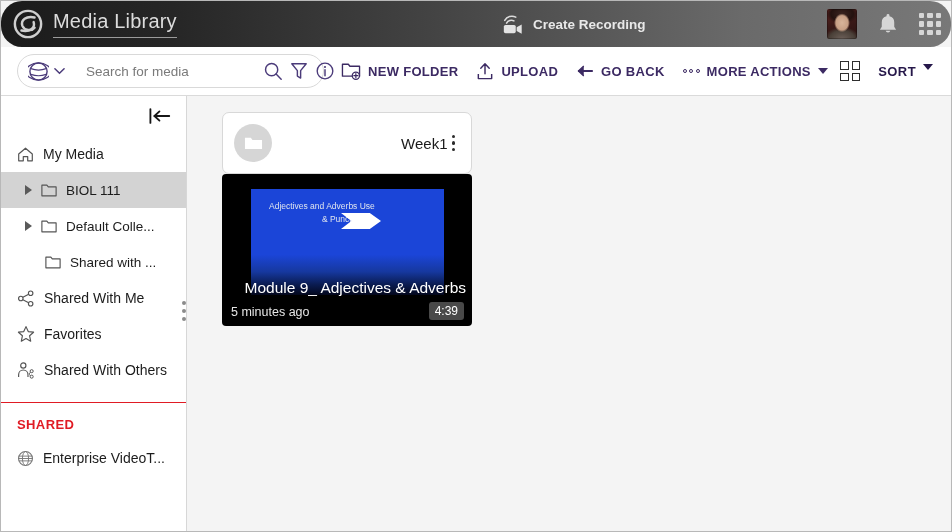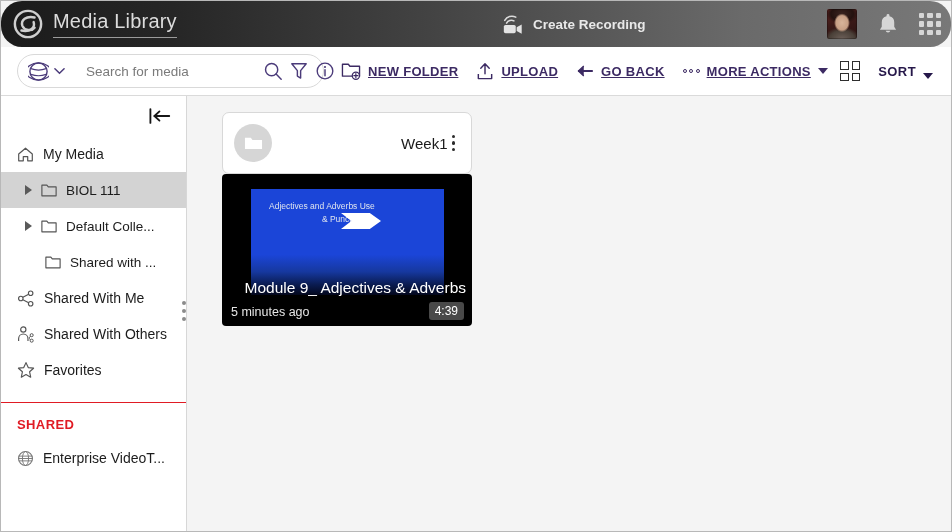--- a/index.html
+++ b/index.html
@@ -83,30 +83,30 @@
     font-size: 13.5px; color: #3a3a3a; padding-left: 12px;
     background: transparent;
   }
   .sb-input::placeholder { color: #7a7a7a; }
   .sb-icons { display: flex; align-items: center; gap: 7px; padding-right: 2px; }
 
   .tb-btn {
     display: flex; align-items: center; gap: 7px;
     color: #3c2a63; font-size: 13px; font-weight: bold;
     letter-spacing: .3px; cursor: pointer; padding: 0 9px;
-    height: 34px; white-space: nowrap; text-decoration: underline;
+    height: 34px; white-space: nowrap;
   }
   .tb-right { margin-left: auto; display: flex; align-items: center; gap: 18px; margin-right: 18px; }
   .view-grid {
     width: 20px; height: 20px; display: grid; cursor: pointer;
     grid-template-columns: repeat(2, 1fr); grid-template-rows: repeat(2, 1fr);
     gap: 3px;
   }
   .view-grid i { border: 1.6px solid #2e2e2e; display: block; }
-  .sort-btn { display: flex; align-items: flex-end; gap: 7px; color: #26184a;
+  .sort-btn { display: flex; align-items: flex-start; gap: 7px; color: #26184a;
               font-size: 13px; font-weight: bold; letter-spacing: .4px; cursor: pointer; }
   .caret { width: 0; height: 0; border-left: 5px solid transparent;
            border-right: 5px solid transparent; border-top: 6px solid #3c2a63; }
   .dots3 { display: flex; gap: 2.5px; align-items: center; }
   .dots3 i { width: 4px; height: 4px; border-radius: 50%; border: 1px solid #3c2a63; display: block; }
 
   
   .sidebar {
     position: absolute; top: 95px; left: 0;
     width: 186px; height: 435px;
@@ -362,36 +362,36 @@
         <circle cx="15.2" cy="3.6" r="2.5" fill="none" stroke="#555" stroke-width="1.3"></circle>
         <circle cx="4.2" cy="9.5" r="2.5" fill="none" stroke="#555" stroke-width="1.3"></circle>
         <circle cx="15.2" cy="15.4" r="2.5" fill="none" stroke="#555" stroke-width="1.3"></circle>
         <path d="M6.5 8.2 L13 4.8 M6.5 10.8 L13 14.2" stroke="#555" stroke-width="1.3"></path>
       </svg>
       <span class="lbl">Shared With Me</span>
     </div>
 
     <div class="nav-item">
       <svg width="18" height="18" viewBox="0 0 20 20">
+        <path d="M10 1.8 L12.5 7.3 L18.4 8 L14 12 L15.2 18 L10 15 L4.8 18 L6 12 L1.6 8 L7.5 7.3 Z" fill="none" stroke="#555" stroke-width="1.3" stroke-linejoin="round"></path>
+      </svg>
+      <span class="lbl">Favorites</span>
+    </div>
+
+    <div class="nav-item">
+      <svg width="18" height="18" viewBox="0 0 20 20">
         <circle cx="7" cy="5" r="2.9" fill="none" stroke="#555" stroke-width="1.3"></circle>
         <path d="M1.8 17.8 v-2.6 a5.2 5.2 0 0 1 10.4 0 v2.6" fill="none" stroke="#555" stroke-width="1.3"></path>
         <circle cx="16.3" cy="11.3" r="1.7" fill="none" stroke="#555" stroke-width="1.1"></circle>
         <circle cx="16.3" cy="17.4" r="1.7" fill="none" stroke="#555" stroke-width="1.1"></circle>
         <path d="M13.3 14.4 L15 12.4 M13.3 14.8 L15 16.4" stroke="#555" stroke-width="1.1"></path>
       </svg>
       <span class="lbl">Shared With Others</span>
     </div>
 
-    <div class="nav-item">
-      <svg width="18" height="18" viewBox="0 0 20 20">
-        <path d="M10 1.8 L12.5 7.3 L18.4 8 L14 12 L15.2 18 L10 15 L4.8 18 L6 12 L1.6 8 L7.5 7.3 Z" fill="none" stroke="#555" stroke-width="1.3" stroke-linejoin="round"></path>
-      </svg>
-      <span class="lbl">Favorites</span>
-    </div>
-
     <div class="sidebar-divider"></div>
 
     <div class="sec-label" style="padding-top:14px">SHARED</div>
 
     <div class="nav-item">
       <svg width="17" height="17" viewBox="0 0 20 20">
         <circle cx="10" cy="10" r="8.2" fill="none" stroke="#777" stroke-width="1.3"></circle>
         <ellipse cx="10" cy="10" rx="3.6" ry="8.2" fill="none" stroke="#777" stroke-width="1.1"></ellipse>
         <path d="M2.1 7.2 h15.8 M2.1 12.8 h15.8 M1.8 10 h16.4" stroke="#777" stroke-width="1.1"></path>
       </svg>

